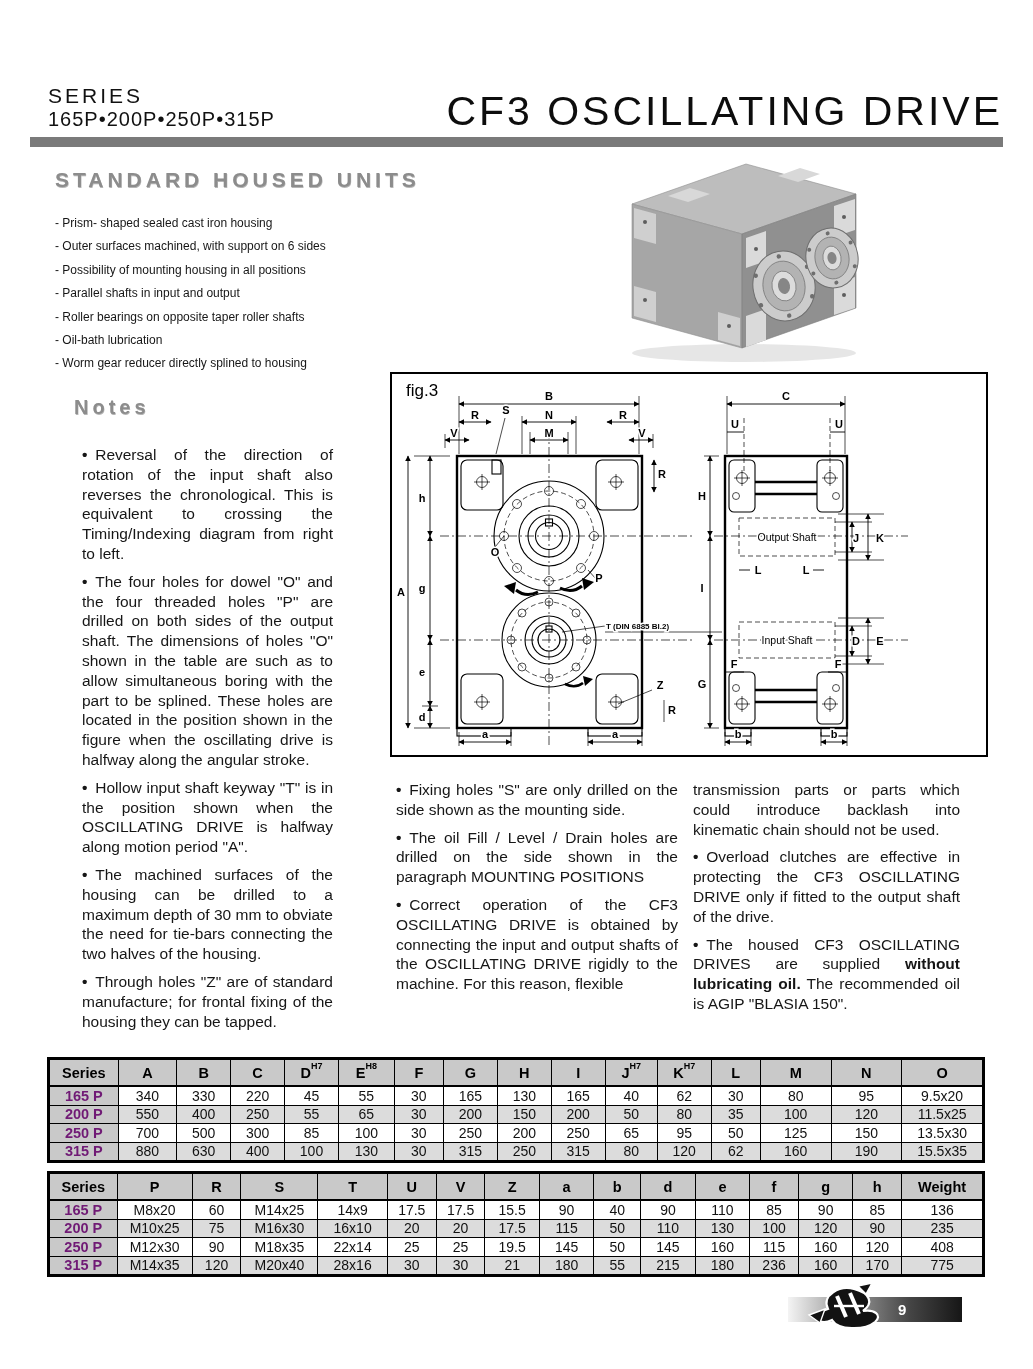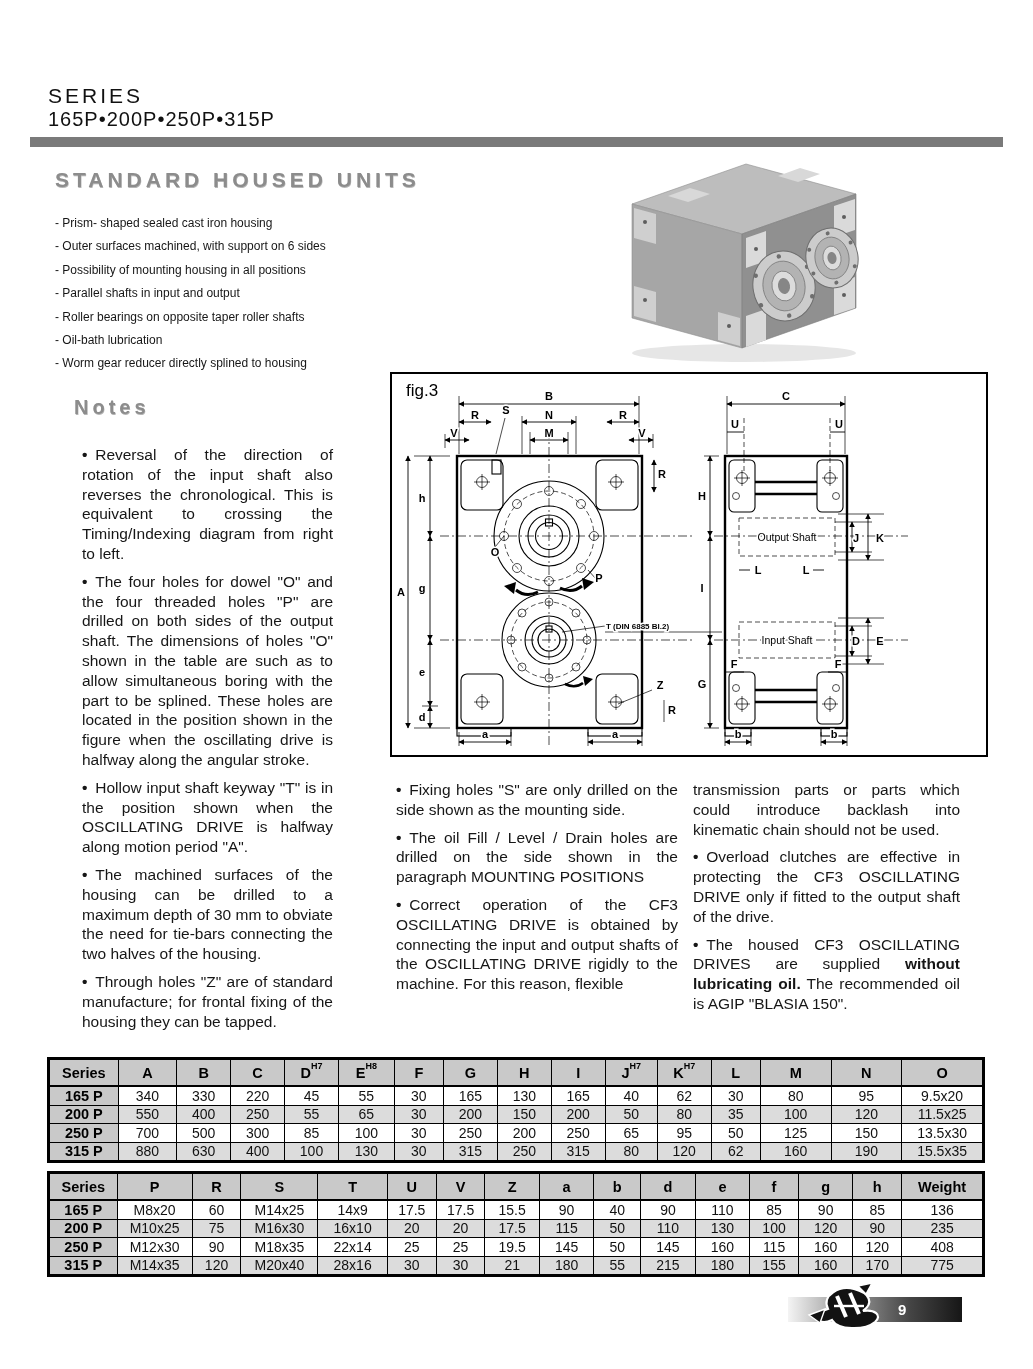--- a/index.html
+++ b/index.html
@@ -50,38 +50,39 @@
   .photo{left:598px;top:146px;width:288px;height:222px;}
 
   
   .tablewrap1{left:47px;top:1057px;width:938px;}
   .tablewrap2{left:47px;top:1171px;width:938px;}
   table.dim-table{border-collapse:collapse;border:3px solid #000;table-layout:fixed;width:100%;
                   font-family:"Liberation Sans",sans-serif;}
   .dim-table th,.dim-table td{border:1.2px solid #000;text-align:center;padding:0;overflow:hidden;white-space:nowrap;}
   .dim-table thead th{background:#c9c9c9;font-size:14.5px;height:25px;border-bottom:2.5px solid #000;color:#000;}
   .dim-table td{font-size:14px;height:17.5px;color:#111;background:#fff;}
-  .dim-table td.series{background:#c9c9c9;font-weight:bold;font-size:14.5px;color:#000000;}
+  .dim-table td.series{background:#c9c9c9;font-weight:bold;font-size:14.5px;color:#701a75;}
   .dim-table tr.alt td{background:#dcdcdc;}
   .dim-table tr.alt td.series{background:#c9c9c9;}
   .dim-table sup{font-size:9px;position:relative;top:-3px;font-weight:bold;}
 
   
   .footer-bar{left:788px;top:1297px;width:174px;height:25px;
       background:linear-gradient(90deg,#f4f4f4 0%,#b5b5b5 22%,#8a8a8a 42%,#454545 70%,#161616 100%);}
   .page-num{position:absolute;left:110px;top:4px;font-size:15px;color:#fff;font-weight:bold;}
   .logo{left:806px;top:1282px;width:84px;height:50px;}
 </style>
 </head>
 <body>
 
 <div class="page">
 
   <div class="abs series-label">SERIES</div>
   <div class="abs series-models">165P•200P•250P•315P</div>
+  <div class="abs doc-title">CF3 OSCILLATING DRIVE</div>
   <div class="abs rule-gray"></div>
 
   <div class="abs gray-head sec-head">STANDARD HOUSED UNITS</div>
   <div class="abs features">
       <div>- Prism- shaped sealed cast iron housing</div>
       <div>- Outer surfaces machined, with support on 6 sides</div>
       <div>- Possibility of mounting housing in all positions</div>
       <div>- Parallel shafts in input and output</div>
       <div>- Roller bearings on opposite taper roller shafts</div>
       <div>- Oil-bath lubrication</div>
@@ -562,21 +563,21 @@
             <td>120</td>
             <td>M20x40</td>
             <td>28x16</td>
             <td>30</td>
             <td>30</td>
             <td>21</td>
             <td>180</td>
             <td>55</td>
             <td>215</td>
             <td>180</td>
-            <td>155</td>
+            <td>236</td>
             <td>160</td>
             <td>170</td>
             <td>775</td>
           </tr>
         </tbody>
       </table>
   </div>
 
   <div class="abs footer-bar">
     <span class="page-num">9</span>

